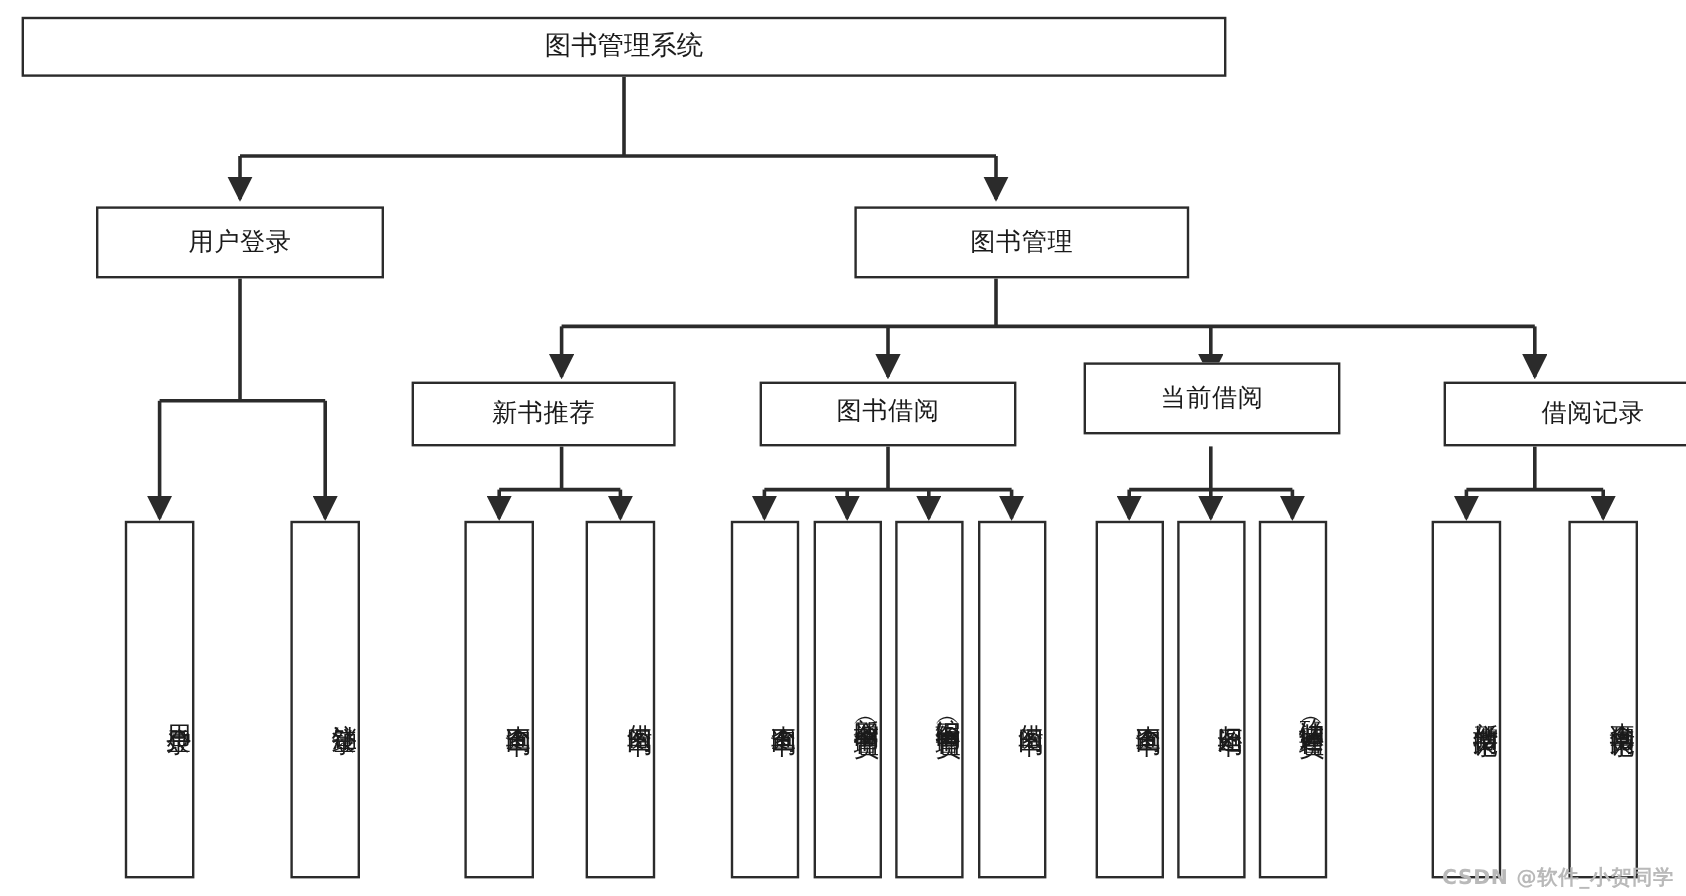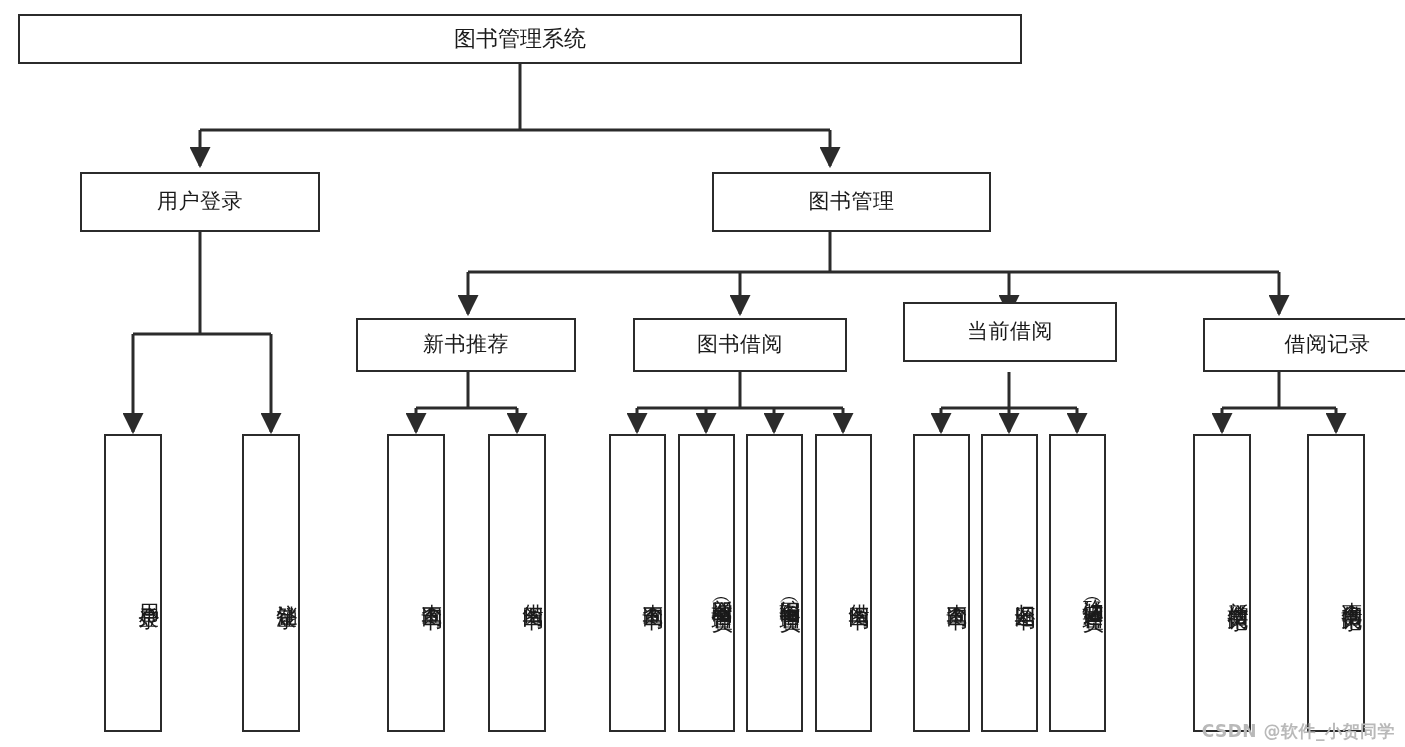--- a/index.html
+++ b/index.html
@@ -127,25 +127,25 @@
   </div>
 
   <div class="node h" style="left:80px; top:172px; width:240px; height:60px;">
     <span class="lbl">用户登录</span>
   </div>
 
   <div class="node h" style="left:712px; top:172px; width:279px; height:60px;">
     <span class="lbl">图书管理</span>
   </div>
 
-  <div class="node h" style="left:356px; top:318px; width:220px; height:54px;">
+  <div class="node h" style="left:343px; top:318px; width:220px; height:54px;">
     <span class="lbl">新书推荐</span>
   </div>
 
-  <div class="node h" style="left:633px; top:318px; width:214px; height:54px;">
+  <div class="node h" style="left:633px; top:318px; width:214px; height:54px;font-family:Liberation Mono, monospace;">
     <span class="lbl">图书借阅</span>
   </div>
 
   <div class="node h" style="left:903px; top:302px; width:214px; height:60px;">
     <span class="lbl">当前借阅</span>
   </div>
 
   <div class="node h" style="left:1172px; top:318px; width:249px; height:54px;margin-left:31px;">
     <span class="lbl">借阅记录</span>
   </div>

